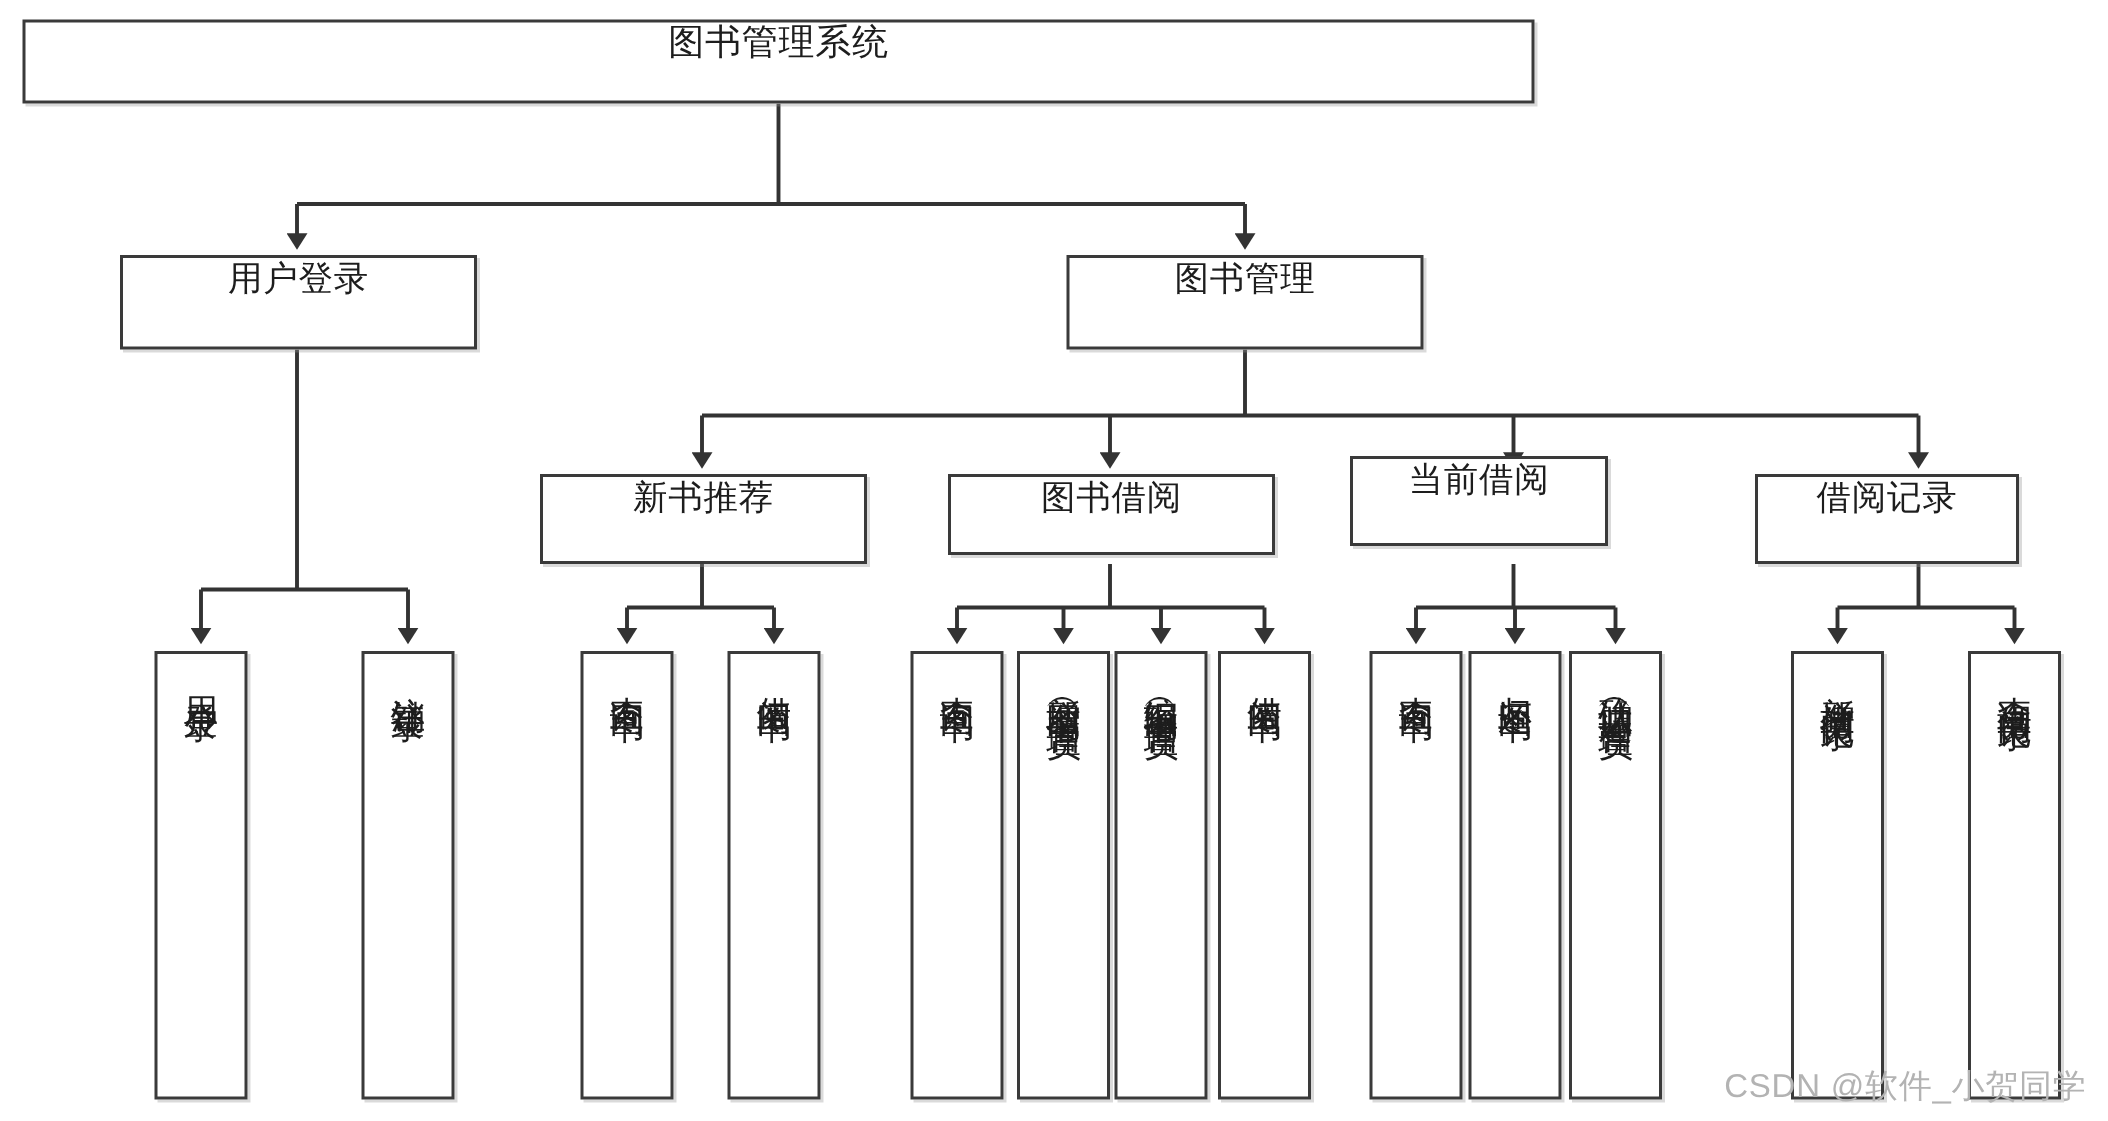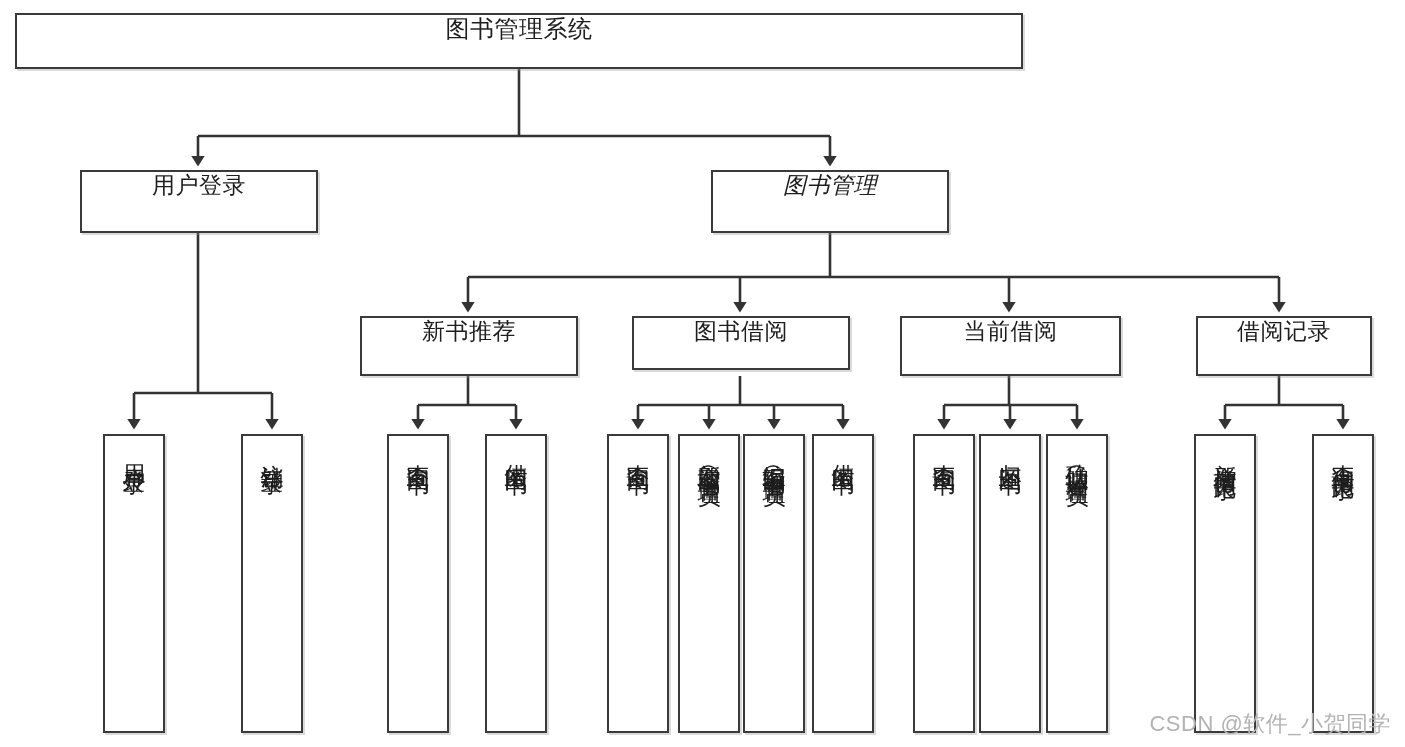--- a/index.html
+++ b/index.html
@@ -123,37 +123,37 @@
   </svg>
 
   <div class="node horiz root" style="left:15px; top:13px; width:1008px; height:56px;">
     <span class="label">图书管理系统</span>
   </div>
 
   <div class="node horiz" style="left:80px; top:170px; width:238px; height:63px;">
     <span class="label">用户登录</span>
   </div>
 
-  <div class="node horiz" style="left:711px; top:170px; width:238px; height:63px;font-style:italic;">
+  <div class="node horiz" style="left:711px; top:170px; width:238px; height:63px;">
     <span class="label">图书管理</span>
   </div>
 
   <div class="node horiz" style="left:360px; top:316px; width:218px; height:60px;">
     <span class="label">新书推荐</span>
   </div>
 
   <div class="node horiz" style="left:632px; top:316px; width:218px; height:54px;">
     <span class="label">图书借阅</span>
   </div>
 
-  <div class="node horiz" style="left:900px; top:316px; width:221px; height:60px;">
+  <div class="node horiz" style="left:900px; top:304px; width:172px; height:60px;">
     <span class="label">当前借阅</span>
   </div>
 
-  <div class="node horiz" style="left:1170px; top:316px; width:176px; height:60px;margin-left:26px;">
+  <div class="node horiz" style="left:1170px; top:316px; width:176px; height:60px;">
     <span class="label">借阅记录</span>
   </div>
 
   <div class="node vert" style="left:103px; top:434px; width:62px; height:299px;">
     <span class="label">用户登录</span>
   </div>
 
   <div class="node vert" style="left:241px; top:434px; width:62px; height:299px;">
     <span class="label">注销登录</span>
   </div>

